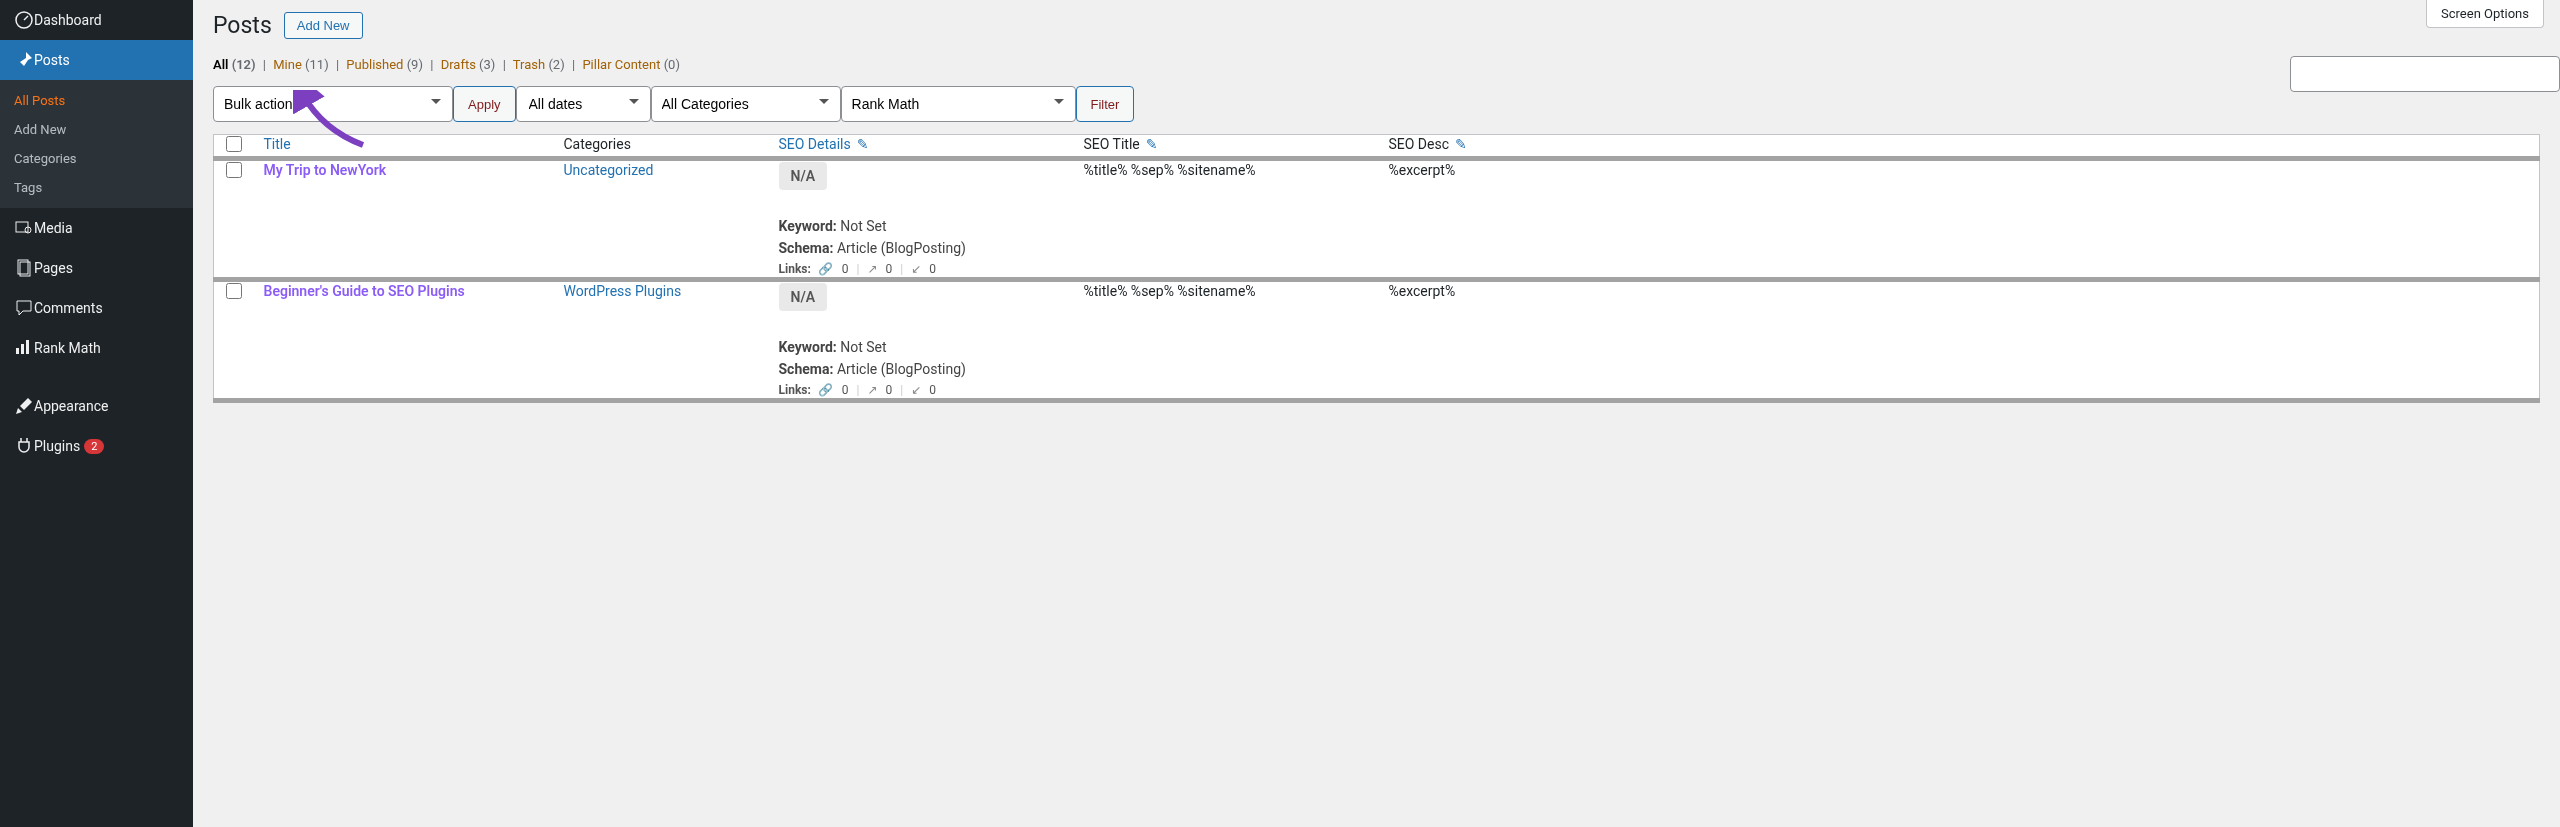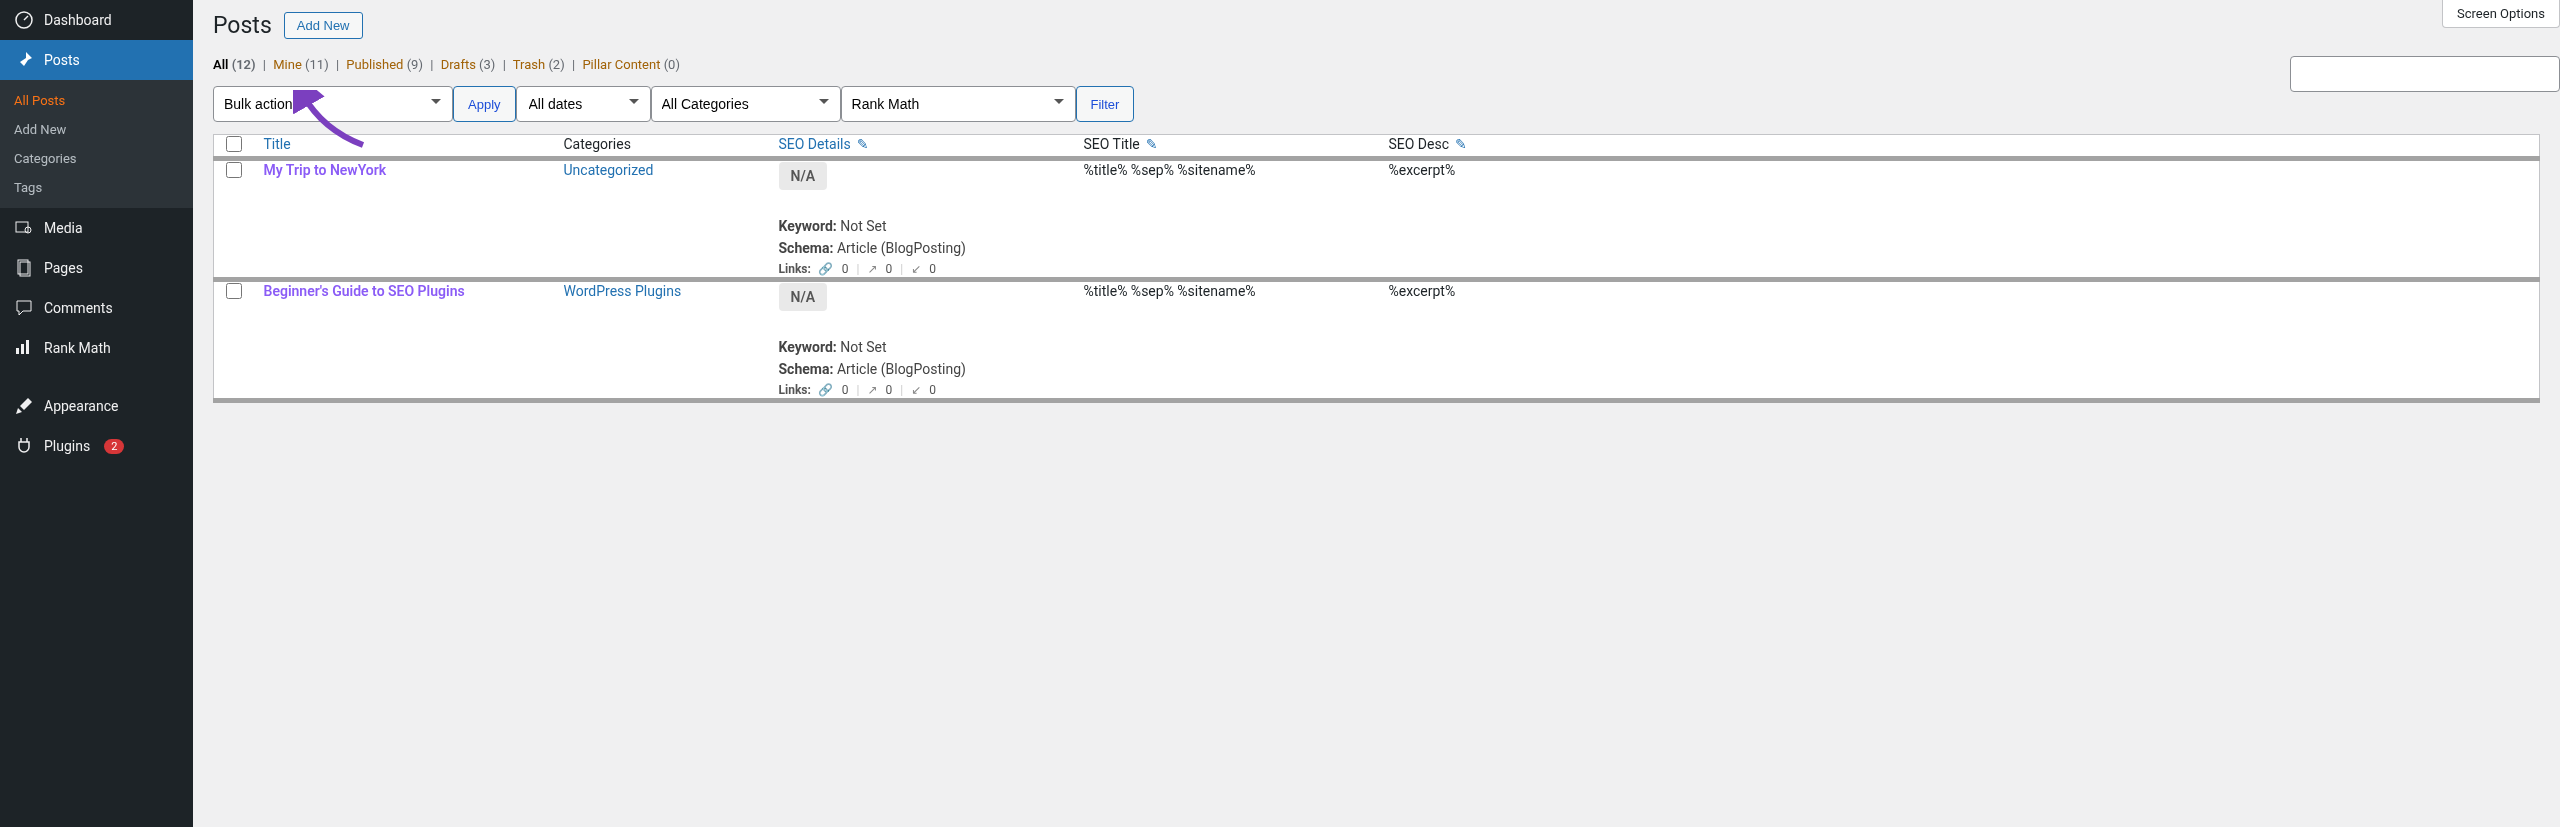--- a/index.html
+++ b/index.html
@@ -1,43 +1,43 @@
 <!DOCTYPE html>
 <html><head>
 <meta charset="utf-8">
 <style>
 * { box-sizing: border-box; margin: 0; padding: 0; }
 body { font-family: -apple-system, BlinkMacSystemFont, "Segoe UI", Roboto, sans-serif; font-size: 13px; color: #1d2327; background: #f0f0f1; overflow: hidden; }
 .container { display: flex; width: 2560px; height: 827px; }
 .sidebar { width: 193px; background: #1d2327; color: #f0f0f1; flex-shrink: 0; }
-.sidebar-item { display: flex; align-items: center; gap: 10px; padding: 10px 14px; font-size: 14px; cursor: pointer; color: #f0f0f1; }
+.sidebar-item { display: flex; align-items: center; padding: 10px 14px; font-size: 14px; cursor: pointer; color: #f0f0f1; }
 .sidebar-item.current { background: #2271b1; color: #fff; position: relative; }
 .sidebar-item.current::after { content: ""; position: absolute; right: -10px; top: 50%; transform: translateY(-50%); border: 10px solid transparent; border-right-color: #f0f0f1; }
 .sidebar-icon { width: 20px; height: 20px; display: flex; align-items: center; justify-content: center; }
 .submenu { background: #2c3338; padding: 6px 0; }
 .submenu-item { padding: 7px 14px; font-size: 13px; color: rgba(240,246,252,.7); cursor: pointer; }
 .submenu-item.current { color: #f97316; font-weight: 400; }
 .badge { background: #d63638; color: #fff; border-radius: 10px; padding: 1px 7px; font-size: 11px; margin-left: 4px; }
 .main { flex: 1; padding: 12px 20px; position: relative; }
 .header-row { display: flex; align-items: center; gap: 12px; margin-bottom: 18px; }
 .page-title { font-size: 23px; font-weight: 400; }
 .addnew-btn { border: 1px solid #2271b1; color: #2271b1; background: #f6f7f7; padding: 5px 12px; font-size: 13px; border-radius: 3px; cursor: pointer; }
-.screen-opts { position: absolute; right: 0; top: 0; border: 1px solid #c3c4c7; border-top: none; background: #fff; padding: 6px 14px; font-size: 13px; border-radius: 0 0 4px 4px; }
+.screen-opts { position: absolute; right: 16px; top: 0; border: 1px solid #c3c4c7; border-top: none; background: #fff; padding: 6px 14px; font-size: 13px; border-radius: 0 0 4px 4px; }
 .subsubsub { margin-bottom: 14px; font-size: 13px; color: #646970; }
 .subsubsub a { color: #a16207; }
 .subsubsub .current { color: #000; font-weight: 600; }
 .subsubsub .count { color: #646970; }
 .sep { margin: 0 4px; color: #646970; }
 .top-bar { display: flex; gap: 0; align-items: center; margin-bottom: 12px; }
 .search-wrap { position: absolute; right: 0; top: 56px; }
 .search-input { width: 270px; height: 36px; border: 1px solid #8c8f94; border-radius: 4px; padding: 0 8px; font-size: 14px; }
 select { height: 36px; border: 1px solid #8c8f94; border-radius: 4px; padding: 0 36px 0 10px; font-size: 14px; background: #fff; appearance: none; }
 .select-wrap { position: relative; display: inline-block; }
 .select-wrap::after { content:""; position:absolute; right:12px; top:50%; transform:translateY(-50%); border:5px solid transparent; border-top-color:#555; }
-.btn { height: 36px; border: 1px solid #2271b1; color: #1d4ed8; background: #f6f7f7; border-radius: 4px; padding: 0 14px; font-size: 13px; cursor: pointer; }
+.btn { height: 36px; border: 1px solid #2271b1; color: #7f1d1d; background: #f6f7f7; border-radius: 4px; padding: 0 14px; font-size: 13px; cursor: pointer; }
 table { width: 100%; border-collapse: collapse; background: #fff; border: 1px solid #c3c4c7; }
 th, td { text-align: left; padding: 1px 10px; font-size: 14px; vertical-align: top; border-bottom: 5px solid #a3a3a3; }
 th { font-weight: 400; }
 th a { color: #2271b1; }
 .check-col { width: 40px; text-align: center; }
 input[type=checkbox] { width: 16px; height: 16px; border-radius: 3px; }
 .link { color: #2271b1; cursor: pointer; }
 .post-title { color: #8b5cf6; font-weight: 600; font-size: 14px; }
 .na-badge { display:inline-block; background:#e9e9e9; color:#555; border-radius:4px; padding:6px 12px; font-weight:600; margin-bottom:28px; }
 .seo-line { color: #444; margin-bottom: 6px; font-size: 14px; }

